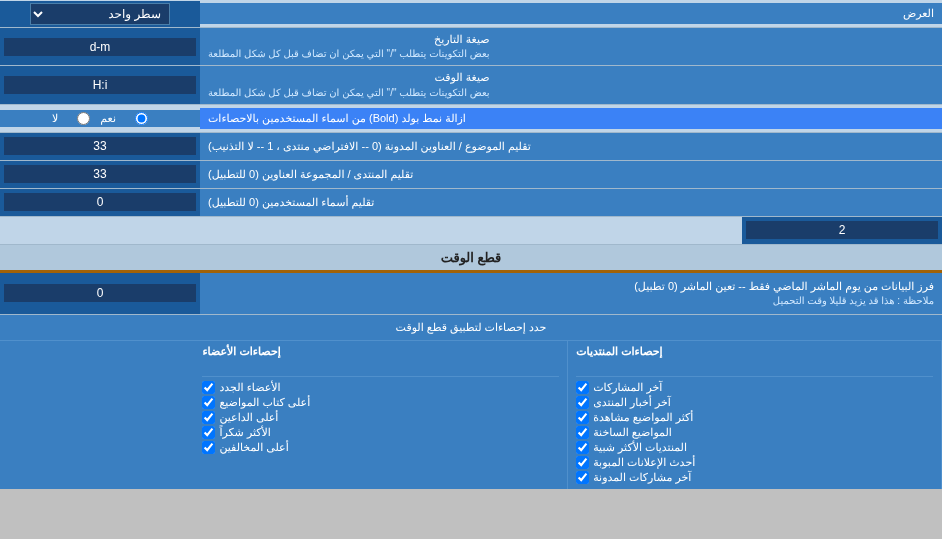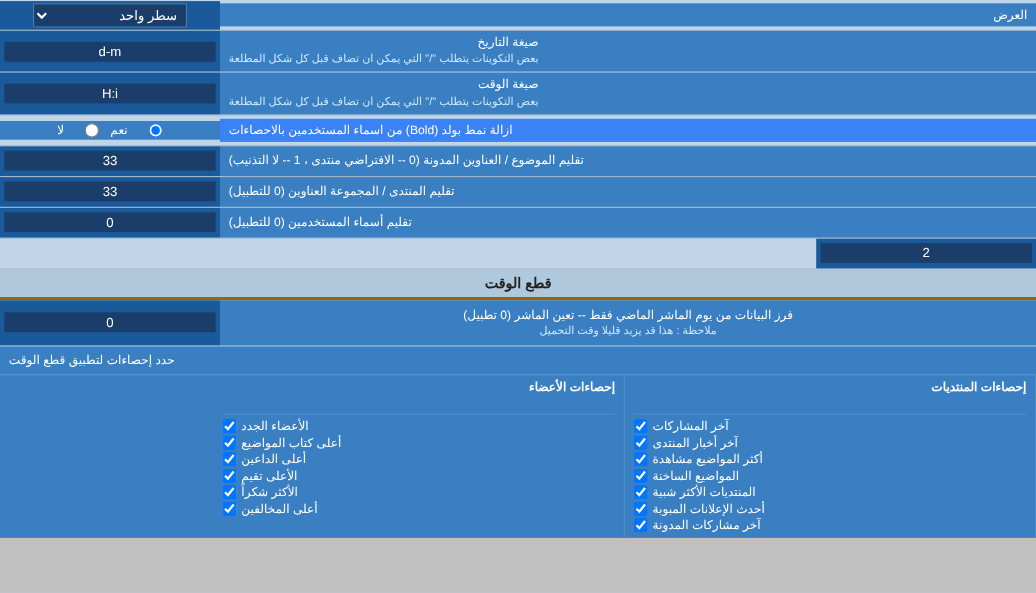--- a/index.html
+++ b/index.html
@@ -106,21 +106,21 @@
       padding: 4px 8px;
       border-right: 1px solid #5090cc;
     }
     .checkbox-col:last-child {
       border-right: none;
     }
     .checkbox-col-header {
       color: #fff;
       font-weight: bold;
       font-size: 11px;
-      text-align: right;
+      text-align: left;
       padding-bottom: 18px;
       border-bottom: 1px solid #5090cc;
       margin-bottom: 3px;
     }
     .checkbox-item {
       display: flex;
       align-items: center;
       justify-content: flex-end;
       gap: 4px;
       color: #fff;
@@ -164,21 +164,20 @@
     .cut-time-label {
       background: #3a7fc1;
       color: #fff;
       padding: 4px 8px;
       flex: 1;
       text-align: right;
       display: flex;
       flex-direction: column;
       justify-content: center;
       font-size: 11px;
-      align-items: center;
     }
     .cut-time-label .note {
       font-size: 10px;
       color: #d0e8ff;
       margin-top: 2px;
     }
     .cut-time-input {
       width: 200px;
       background: #1a5a9a;
       display: flex;
@@ -191,21 +190,21 @@
       flex-direction: row;
       align-items: center;
       min-height: 26px;
       background: #3a7fc1;
       border-bottom: 1px solid #5090cc;
     }
     .limit-label {
       color: #fff;
       padding: 4px 8px;
       flex: 1;
-      text-align: left;
+      text-align: center;
       font-size: 11px;
     }
   </style>
 </head>
 <body>
 
 <div class="main-container">
 
   <div class="top-bar">
     <div class="top-bar-label">العرض</div>
@@ -341,24 +340,20 @@
       </div>
       <div class="checkbox-item">
         <span>أعلى كتاب المواضيع</span>
         <input type="checkbox" checked="" style="">
       </div>
       <div class="checkbox-item">
         <span>أعلى الداعين</span>
         <input type="checkbox" checked="" style="">
       </div>
       <div class="checkbox-item">
-        <span>الأعلى تقيم</span>
-        <input type="checkbox" checked="" style="">
-      </div>
-      <div class="checkbox-item">
         <span>الأكثر شكراً</span>
         <input type="checkbox" checked="" style="">
       </div>
       <div class="checkbox-item">
         <span>أعلى المخالفين</span>
         <input type="checkbox" checked="" style="">
       </div>
     </div>
 
     <div class="checkbox-col" style="flex:0.5;">

